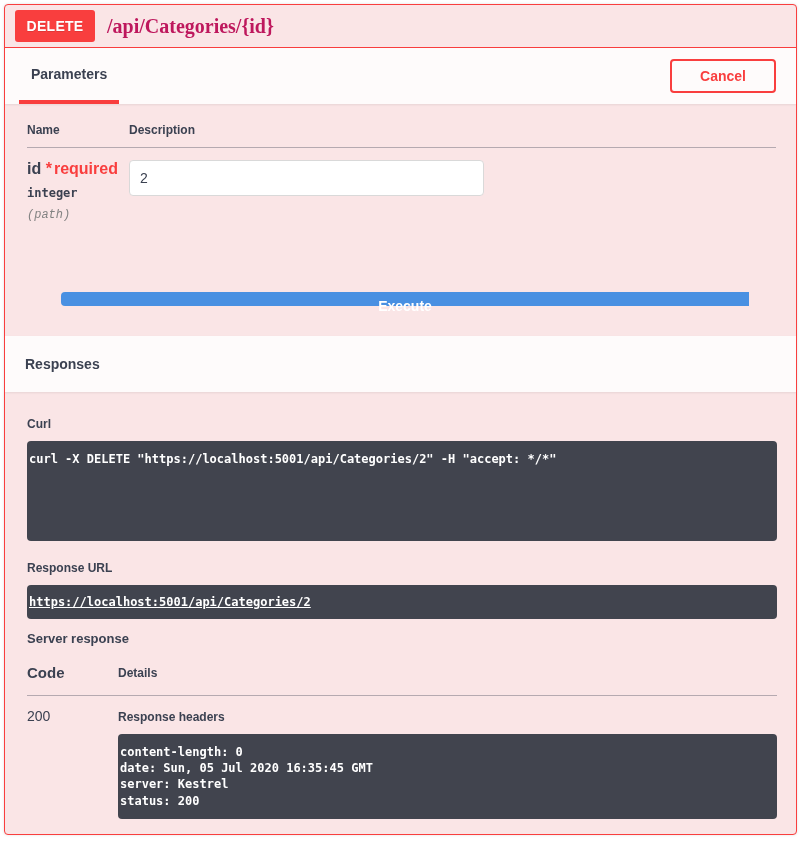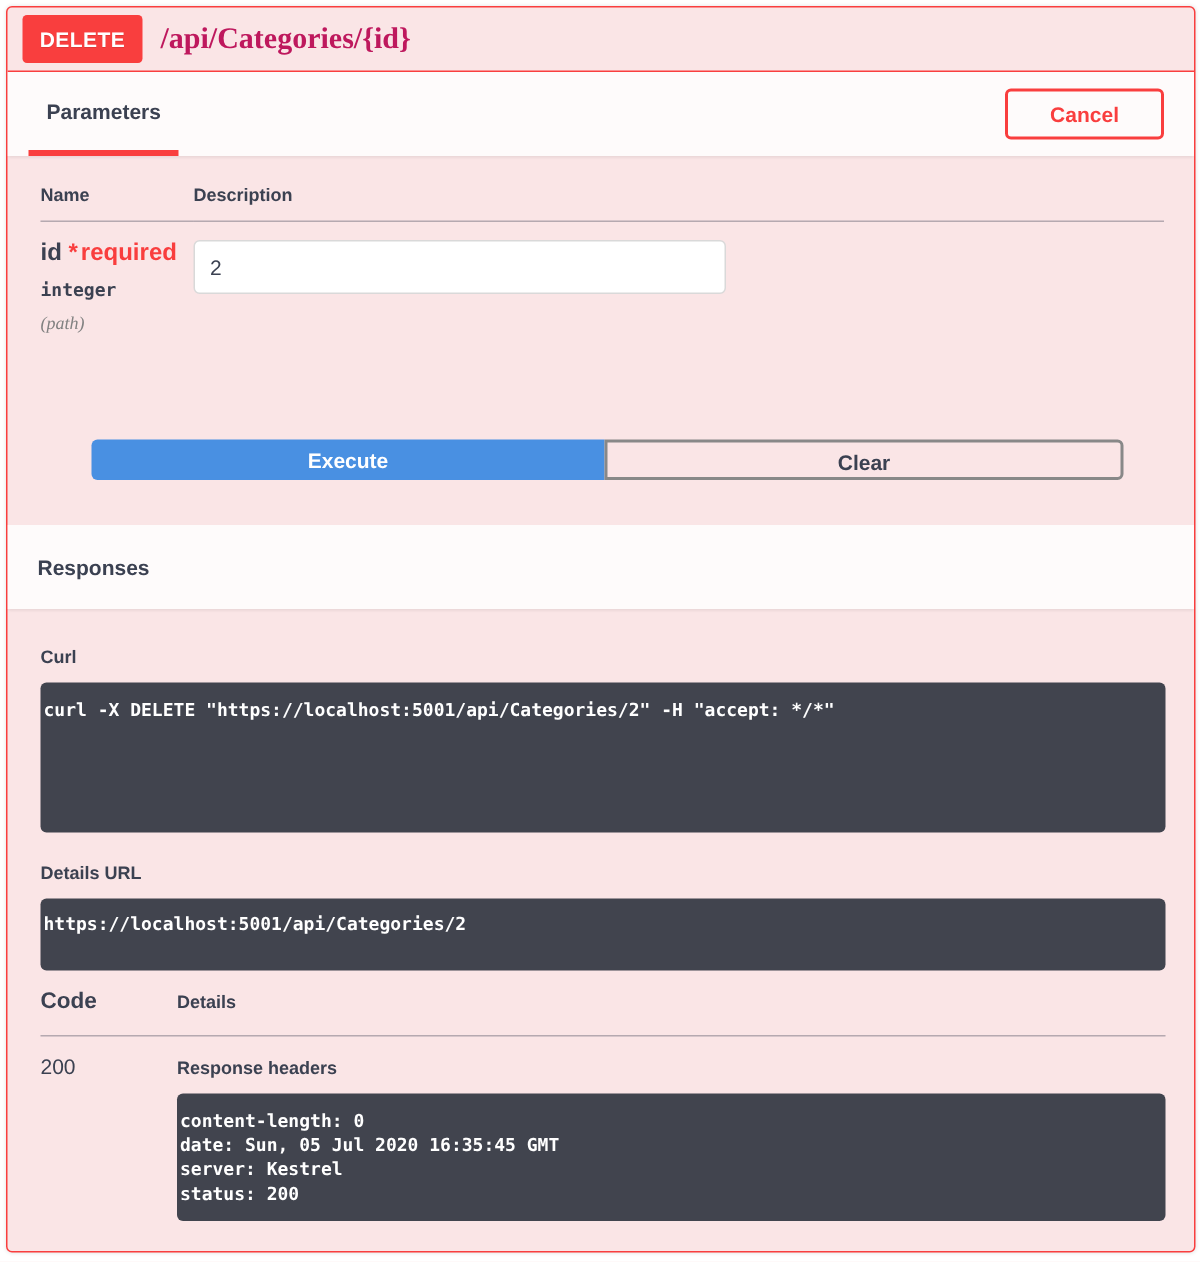--- a/index.html
+++ b/index.html
@@ -96,21 +96,21 @@
   .param-star { color: #f93e3e; font-weight: bold; }
   .param-required { font-size: 16px; color: #f93e3e; padding-left: 2px; }
   .param-type {
     font-family: "DejaVu Sans Mono", monospace;
     font-weight: bold;
     font-size: 12px;
     color: #3b4151;
     margin-top: 8px;
   }
   .param-in {
-    font-family: Liberation Serif, serif;
+    font-family: Liberation Mono, monospace;
     font-style: italic;
     font-size: 12px;
     color: #828282;
     margin-top: 8px;
   }
   .param-input {
     width: 355px;
     height: 36px;
     border: 1px solid #d9d9d9;
     border-radius: 4px;
@@ -129,21 +129,21 @@
   .btn-execute {
     flex: 1;
     background: #4990e2;
     color: #fff;
     border: none;
     border-radius: 4px 0 0 4px;
     font-weight: bold;
     font-size: 14px;
     font-family: "Liberation Sans", sans-serif;
     padding: 6px 0;
-    height: 27px;
+    height: 14px;
     cursor: pointer;
   }
   .btn-clear {
     flex: 1;
     background: transparent;
     color: #3b4151;
     border: 2px solid #888;
     border-radius: 0 4px 4px 0;
     font-weight: bold;
     font-size: 14px;
@@ -167,21 +167,21 @@
     padding: 10px 2px;
     color: #fff;
     font-family: "DejaVu Sans Mono", monospace;
     font-weight: bold;
     font-size: 12px;
     line-height: 1.35;
     white-space: pre-wrap;
     word-break: break-all;
   }
   .curl-block { height: 100px; margin-bottom: 20px; resize: none; width: 100%; border: none; }
-  .url-block { height: 48px; padding-top: 9px; margin-bottom: 12px; }
+  .url-block { height: 34px; padding-top: 9px; margin-bottom: 12px; text-decoration: underline; }
   .server-response-label { font-size: 13px; font-weight: bold; color: #3b4151; margin: 2px 0 18px; }
 
   .responses-table { width: 100%; border-collapse: collapse; }
   .responses-table th {
     text-align: left;
     font-weight: bold;
     color: #3b4151;
     padding: 0 0 14px 0;
     border-bottom: 1px solid rgba(59,65,81,.2);
   }
@@ -226,36 +226,36 @@
           </td>
           <td>
             <input class="param-input" type="text" value="2" style="">
           </td>
         </tr>
       </tbody>
     </table>
 
     <div class="execute-wrapper">
       <button class="btn-execute">Execute</button>
-      <button class="btn-clear">Clear</button>
     </div>
   </div>
 
   <div class="section-header">
     <span class="section-title">Responses</span>
   </div>
 
   <div class="responses-body">
 
     <div class="block-label">Curl</div>
     <div class="code-block curl-block">curl -X DELETE "https://localhost:5001/api/Categories/2" -H "accept: */*"</div>
 
-    <div class="block-label">Details URL</div>
+    <div class="block-label">Response URL</div>
     <div class="code-block url-block">https://localhost:5001/api/Categories/2</div>
 
+    <div class="server-response-label">Server response</div>
 
     <table class="responses-table">
       <thead>
         <tr>
           <th class="col-code">Code</th>
           <th class="col-details">Details</th>
         </tr>
       </thead>
       <tbody>
         <tr>

